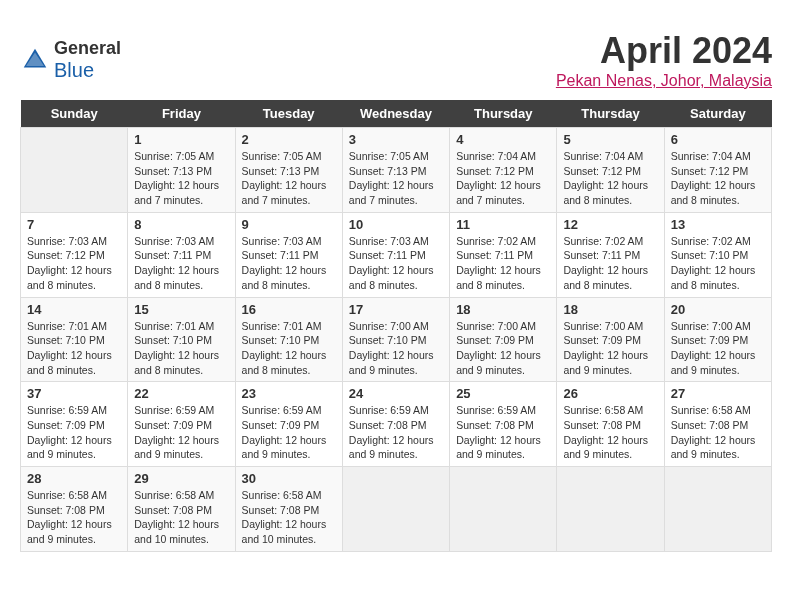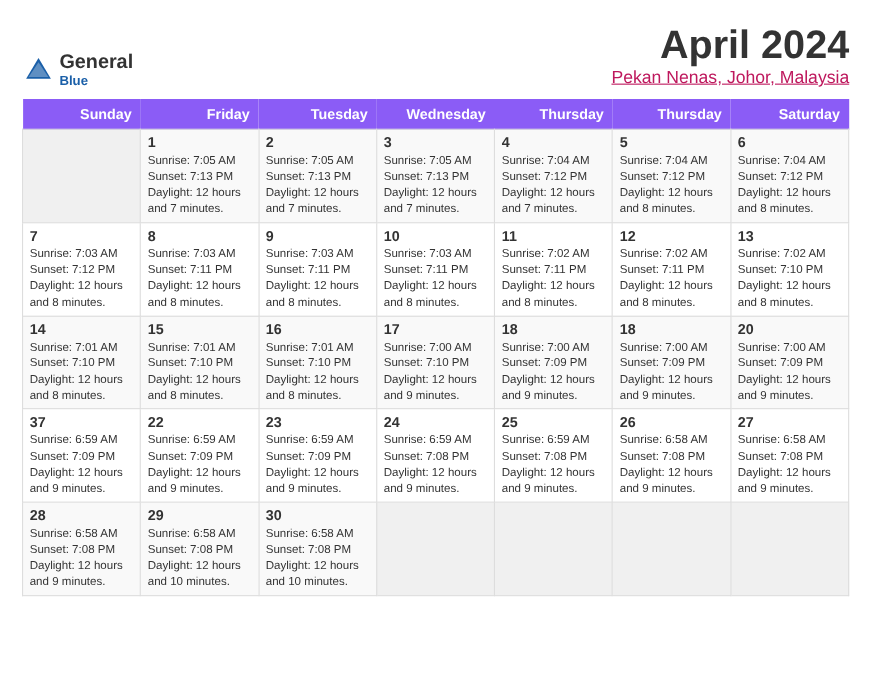--- a/index.html
+++ b/index.html
@@ -6,41 +6,42 @@
     body {
       font-family: Arial, sans-serif;
       background: #fff;
       width: 792px;
       min-height: 612px;
       padding: 20px;
     }
     .header {
       display: flex;
       justify-content: space-between;
-      align-items: flex-end;
+      align-items: center;
       margin-bottom: 10px;
+      margin-top: 10px;
     }
     .logo {
       display: flex;
       align-items: center;
       gap: 4px;
     }
     .logo-text {
       display: flex;
       flex-direction: column;
       line-height: 1.1;
     }
     .logo-general {
       font-size: 18px;
       font-weight: bold;
       color: #333;
     }
     .logo-blue {
-      font-size: 12px;
-      font-weight: bold;
+      font-size: 20px;
+      font-weight: normal;
       color: #1a5fa8;
     }
     .logo-icon {
       width: 30px;
       height: 30px;
     }
     .title-block {
       text-align: right;
     }
     .main-title {
@@ -52,24 +53,24 @@
       font-size: 16px;
       color: #be185d;
       text-decoration: underline;
     }
     table {
       width: 100%;
       border-collapse: collapse;
       font-size: 11px;
     }
     thead tr th {
-      background-color: #8b5cf6;
+      background-color: #404040;
       color: #fff;
       padding: 6px 8px;
-      text-align: right;
+      text-align: center;
       font-size: 13px;
       font-weight: bold;
     }
     tbody tr td {
       border: 1px solid #ddd;
       vertical-align: top;
       padding: 4px 6px;
       min-height: 80px;
     }
     tbody tr:nth-child(odd) td {

